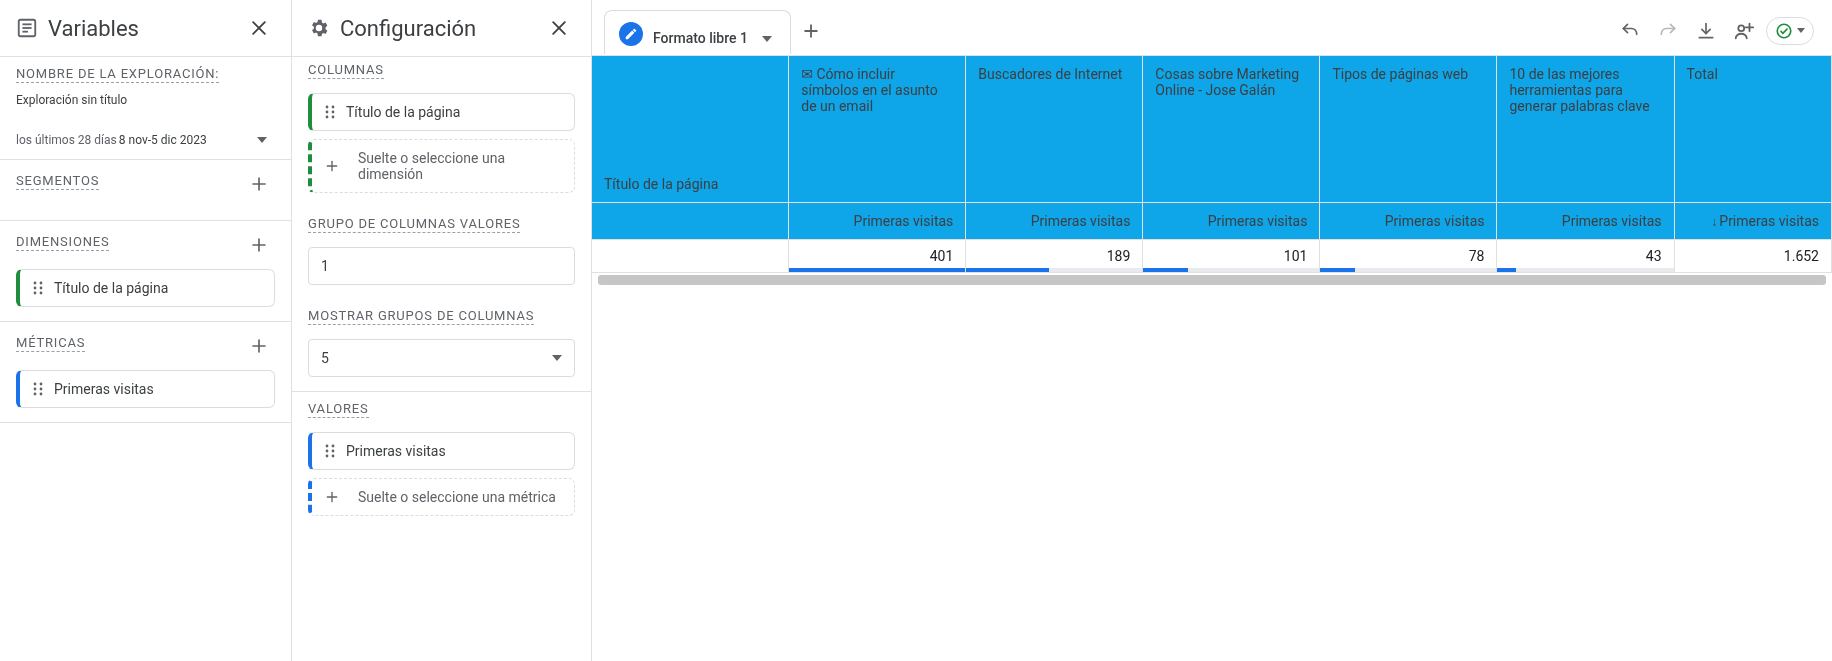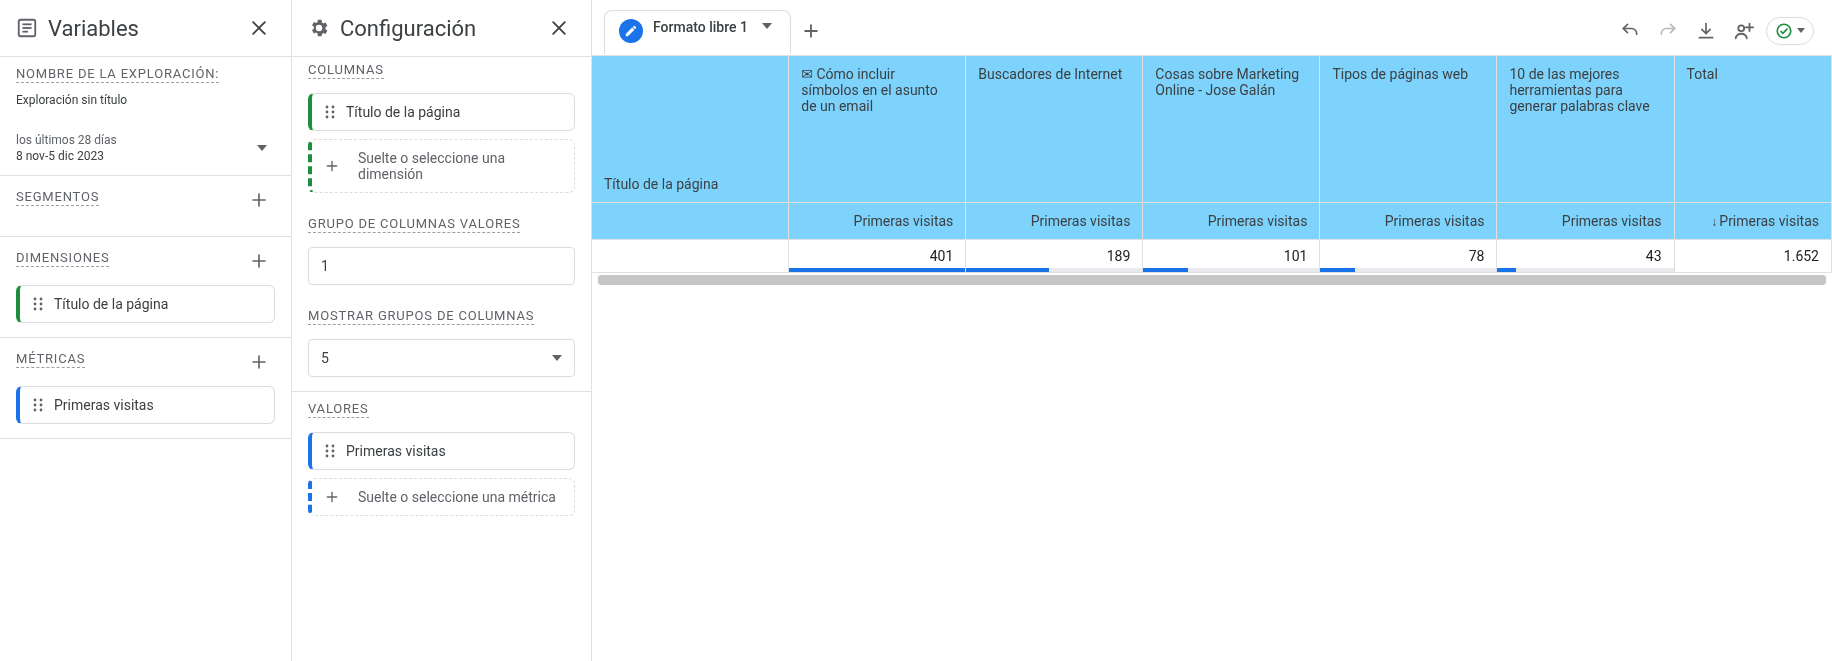--- a/index.html
+++ b/index.html
@@ -65,21 +65,21 @@
     justify-content: space-between;
     margin-bottom: 6px;
   }
   .plain-text {
     font-size: 12px;
     color: #3c4043;
   }
   .date-box {
     padding: 12px 16px;
     display: flex;
-    flex-direction: column;
+    flex-direction: row;
     gap: 2px;
     cursor: pointer;
     position: relative;
   }
   .date-box .caret {
     position: absolute;
     right: 24px;
     top: 50%;
     transform: translateY(-50%);
     color: #5f6368;
@@ -129,21 +129,21 @@
   .tabs-bar {
     display: flex;
     align-items: center;
     gap: 4px;
     padding: 6px 12px 0 12px;
     border-bottom: 1px solid #e0e0e0;
     height: 56px;
   }
   .tab {
     display: flex;
-    align-items: flex-start;
+    align-items: flex-end;
     gap: 10px;
     padding: 8px 14px;
     border: 1px solid #dadce0;
     border-bottom: none;
     border-radius: 8px 8px 0 0;
     background: #fff;
     height: 44px;
     position: relative;
     top: 1px;
   }
@@ -187,21 +187,21 @@
     border-right: 1px solid #e0e0e0;
     border-bottom: 1px solid #e0e0e0;
     padding: 10px 12px;
     vertical-align: top;
     font-size: 14px;
   }
   table.report th {
     font-weight: 400;
     color: #3c4043;
     text-align: left;
-    background: #7dd3fc;
+    background: #0ea5e9;
   }
   .col-row-header { width: 140px; }
   .col-data { width: 126px; }
   .col-total { width: 112px; }
   .row-header-cell {
     vertical-align: bottom !important;
   }
   .metric-th { text-align: right !important; color: #5f6368; }
   .data-cell {
     text-align: right;

